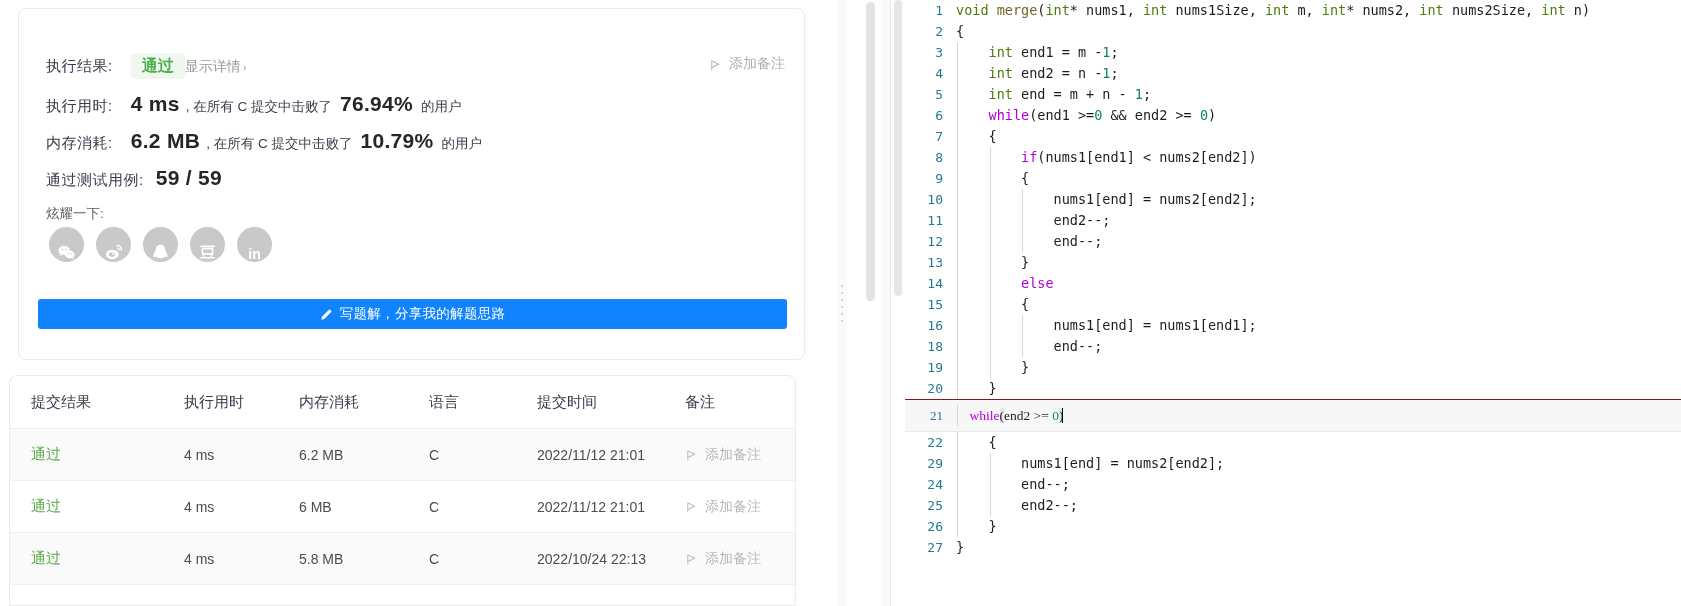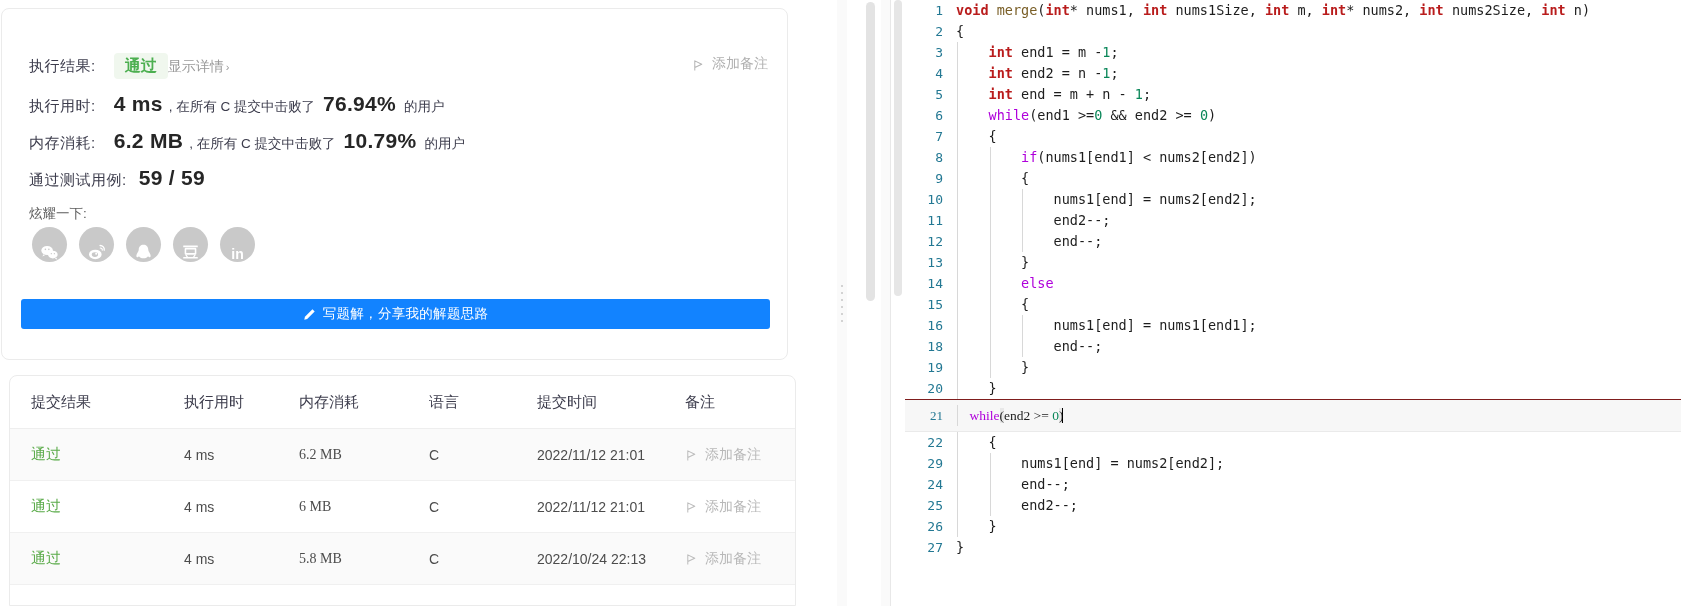--- a/index.html
+++ b/index.html
@@ -34,21 +34,21 @@
     position: absolute;
     left: 0; top: 0;
     width: 881px;
     height: 606px;
     background: #ffffff;
   }
 
   
   .result-card {
     position: absolute;
-    left: 1px;
+    left: 18px;
     top: 8px;
     width: 787px;
     height: 352px;
     background: #ffffff;
     border: 1px solid #ebebeb;
     border-radius: 8px;
     box-sizing: border-box;
     padding-left: 36px;
   }
 
@@ -188,21 +188,21 @@
   }
   table.subs td {
     font-size: 14px;
     color: #4c4c4c;
     padding: 16px 0;
     border-bottom: 1px solid #f0f0f0;
   }
   table.subs tr.alt td { background: #fafafa; }
   .c1 { width: 153px; padding-left: 21px !important; }
   .c2 { width: 115px; }
-  .c3 { width: 130px; font-family: Liberation Serif, serif; }
+  .c3 { width: 130px; }
   .c4 { width: 108px; }
   .c5 { width: 148px; }
   .c6 { width: auto; }
   td.c1 .accepted {
     color: #5bab4a;
     font-size: 15px;
     cursor: pointer;
   }
   td.c5 { color: #a0a0a0; }
   .cell-note {
@@ -326,21 +326,21 @@
     color: #1d1d1d;
     position: relative;
   }
   .guide {
     position: absolute;
     top: 0;
     width: 1px;
     height: 21px;
     background: #d8d8d8;
   }
-  .tok-kw   { color: #b91c1c; font-weight: bold; }
+  .tok-kw   { color: #4d7c0f; }
   .tok-ctl  { color: #af00db; }
   .tok-fn   { color: #795e26; }
   .tok-num  { color: #098658; }
   .bracket-hl { background: #e8e8e8; }
   .caret {
     display: inline-block;
     width: 1px;
     height: 15px;
     background: #000;
     vertical-align: -3px;

